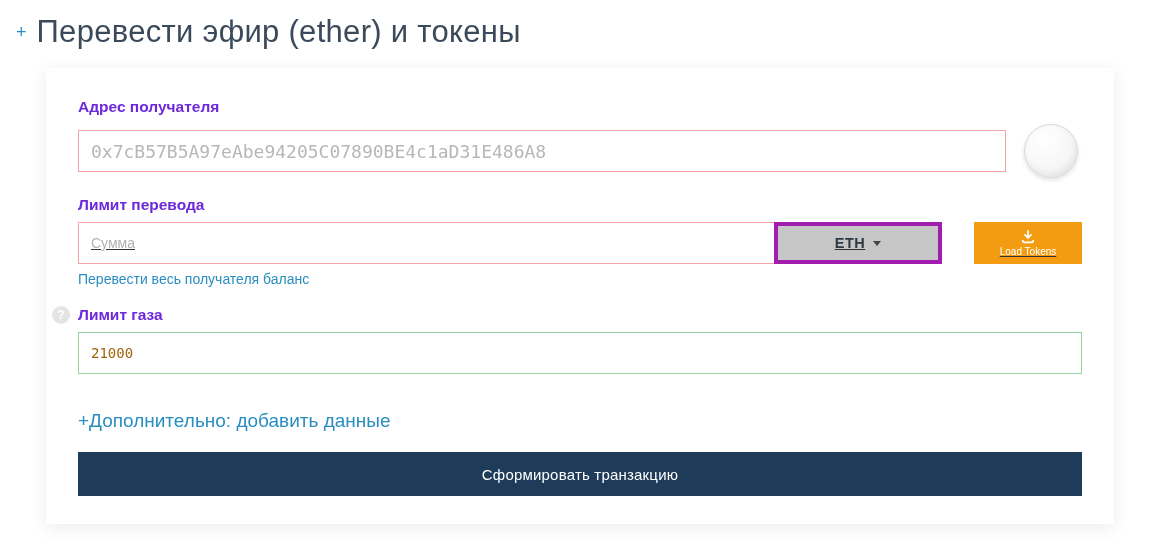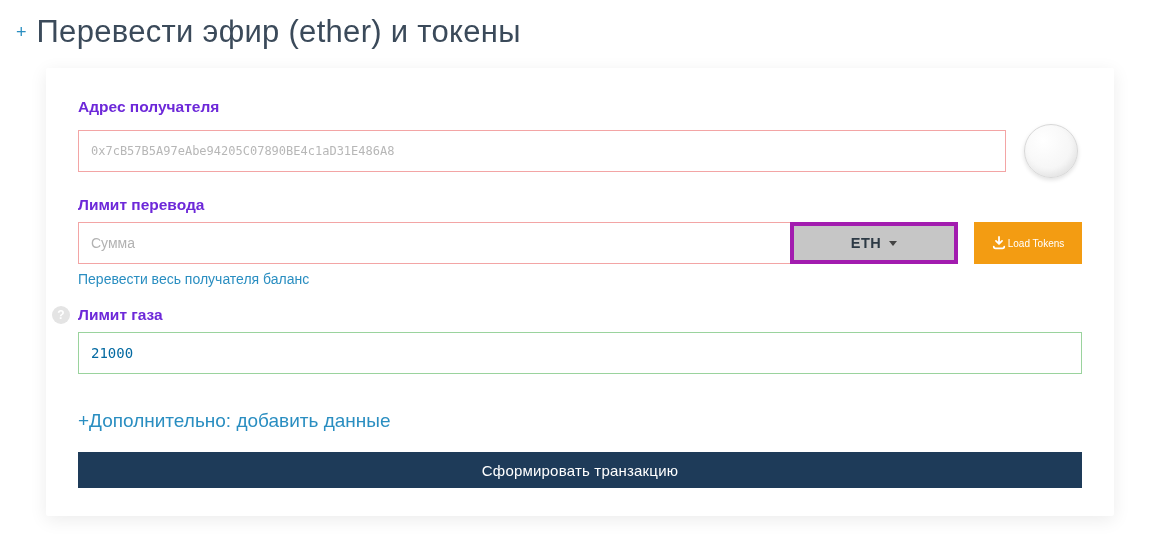--- a/index.html
+++ b/index.html
@@ -52,39 +52,40 @@
     align-items: center;
     gap: 18px;
   }
   .address-input {
     flex: 1;
     height: 42px;
     border: 1px solid #f3a5a5;
     background: #fff;
     padding: 0 12px;
     font-family: "Consolas", "Menlo", monospace;
-    font-size: 12px;
+    font-size: 18px;
     color: #333;
     outline: none;
   }
   .address-input::placeholder { color: #b7b7b7; }
   .identicon {
     width: 54px;
     height: 54px;
     border-radius: 50%;
     background: radial-gradient(circle at 35% 30%, #ffffff 0%, #f6f6f6 60%, #eaeaea 100%);
     border: 1px solid #d8d8d8;
     box-shadow: 0 2px 4px rgba(0,0,0,0.12), inset -2px -4px 6px rgba(0,0,0,0.05);
     flex-shrink: 0;
     margin-right: 4px;
   }
   .amount-row {
     display: flex;
     align-items: stretch;
-    gap: 16px;
+    gap: 32px;
+    text-decoration: underline;
   }
   .amount-wrap {
     flex: 1;
     display: flex;
   }
   .amount-input {
     flex: 1;
     height: 42px;
     border: 1px solid #f3a5a5;
     border-right: none;
@@ -115,21 +116,21 @@
     border-top: 5px solid #444;
     margin-top: 1px;
   }
   .load-tokens-btn {
     width: 108px;
     height: 42px;
     background: #f39c12;
     color: #fff;
     border: none;
     display: flex;
-    flex-direction: row;
+    flex-direction: column;
     align-items: center;
     justify-content: center;
     cursor: pointer;
     font-size: 10px;
     line-height: 1.1;
     gap: 2px;
   }
   .download-icon {
     width: 14px; height: 14px;
   }
@@ -160,34 +161,34 @@
     justify-content: center;
     cursor: pointer;
   }
   .gas-input {
     width: 100%;
     height: 42px;
     border: 1px solid #9ad39d;
     padding: 0 12px;
     font-family: "Consolas", "Menlo", monospace;
     font-size: 14px;
-    color: #0369a1;
+    color: #a16207;
     outline: none;
   }
   .advanced-link {
     color: #2a8ec1;
     font-size: 19px;
     margin-top: 18px;
     margin-bottom: 20px;
     cursor: pointer;
     display: inline-block;
   }
   .submit-btn {
     width: 100%;
-    height: 36px;
+    height: 44px;
     background: #1e3b59;
     color: #fff;
     border: none;
     font-size: 15px;
     font-weight: 500;
     letter-spacing: 0.2px;
     cursor: pointer;
   }
 </style>
 </head>

